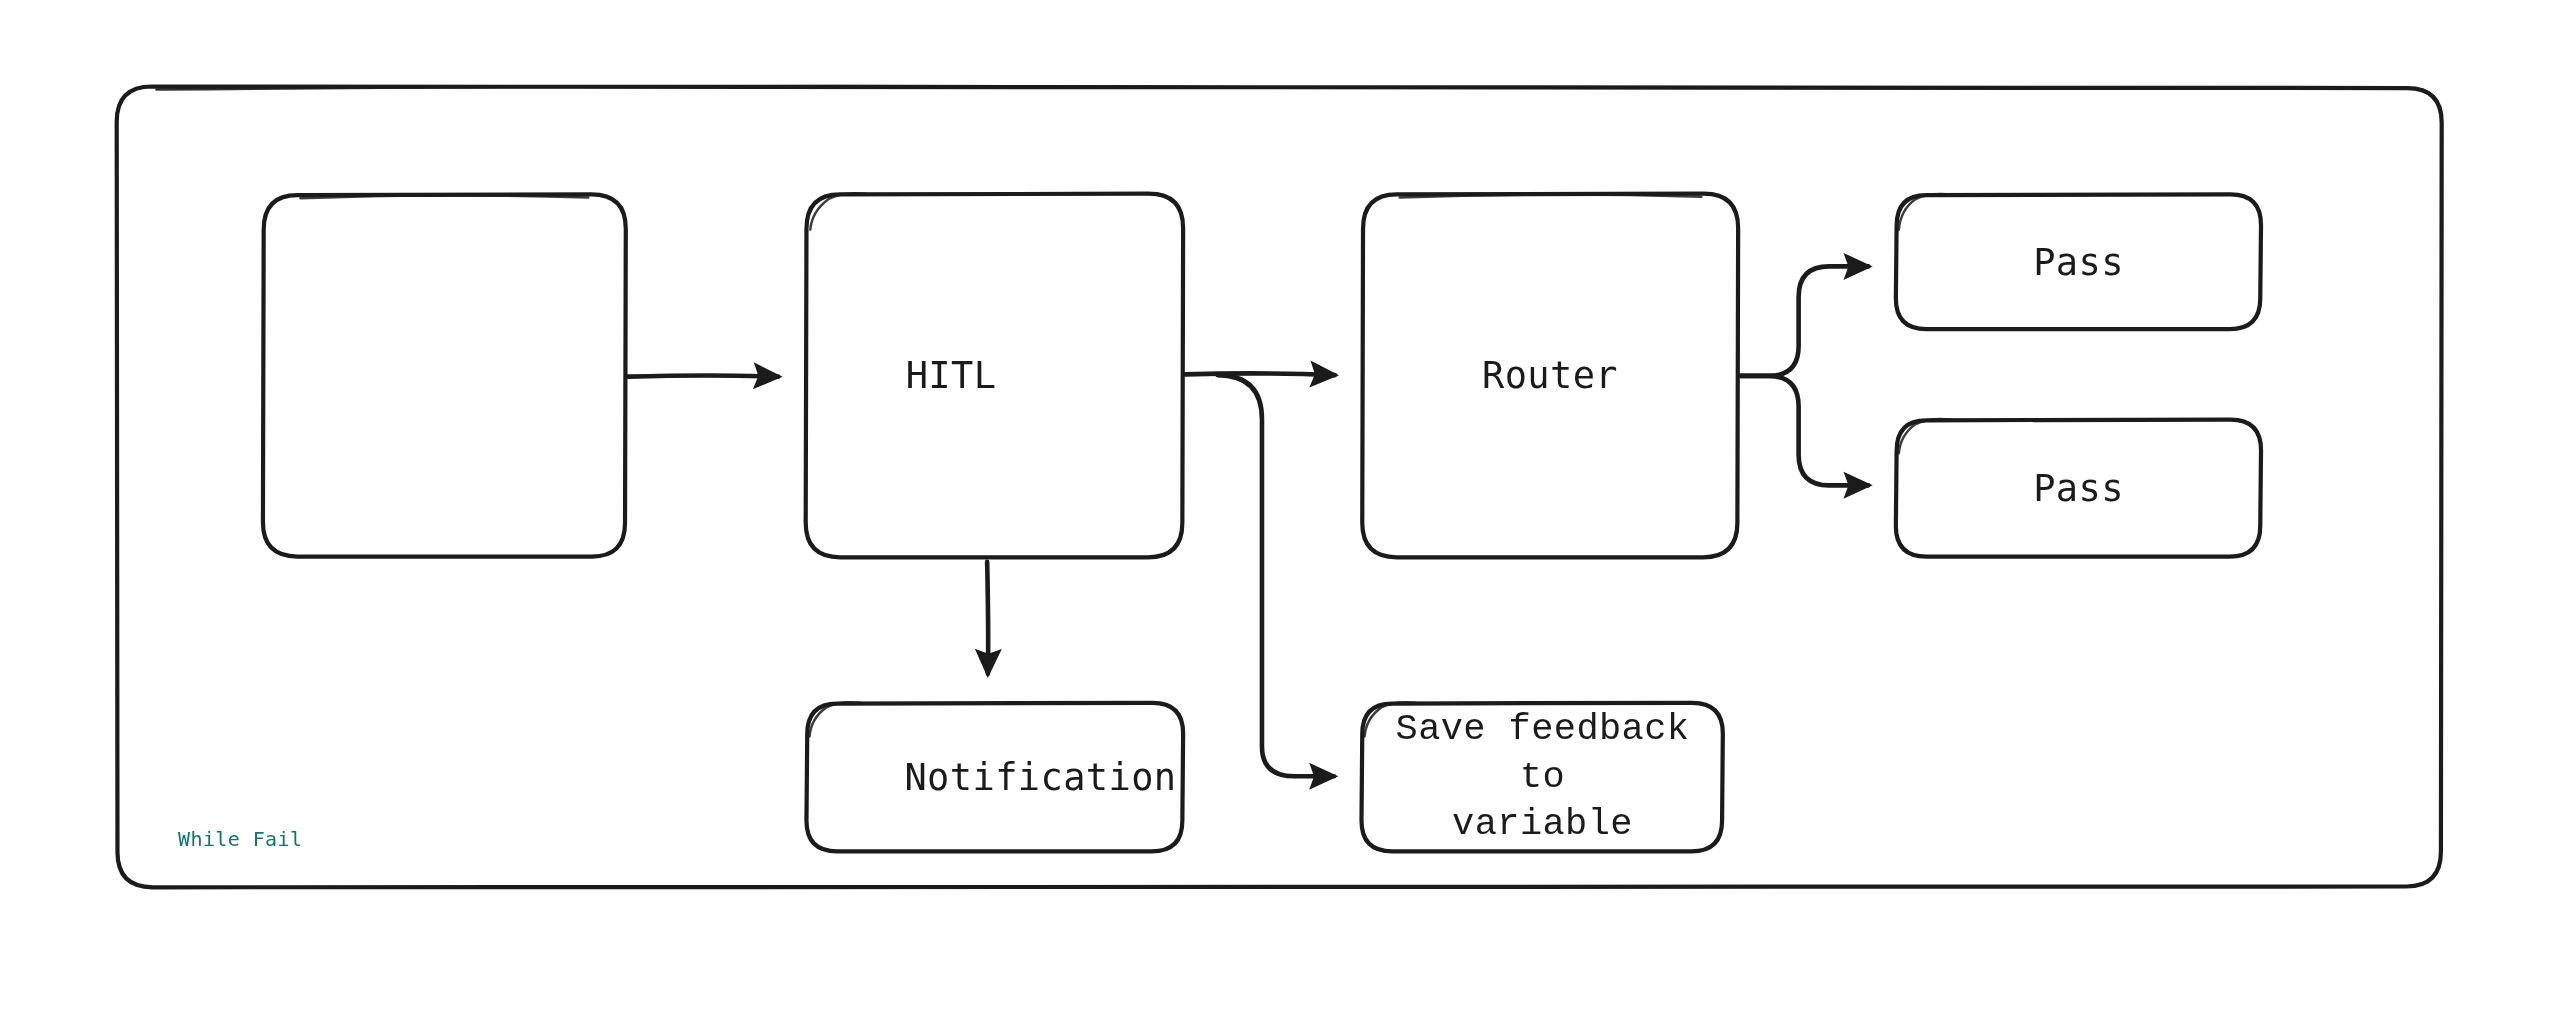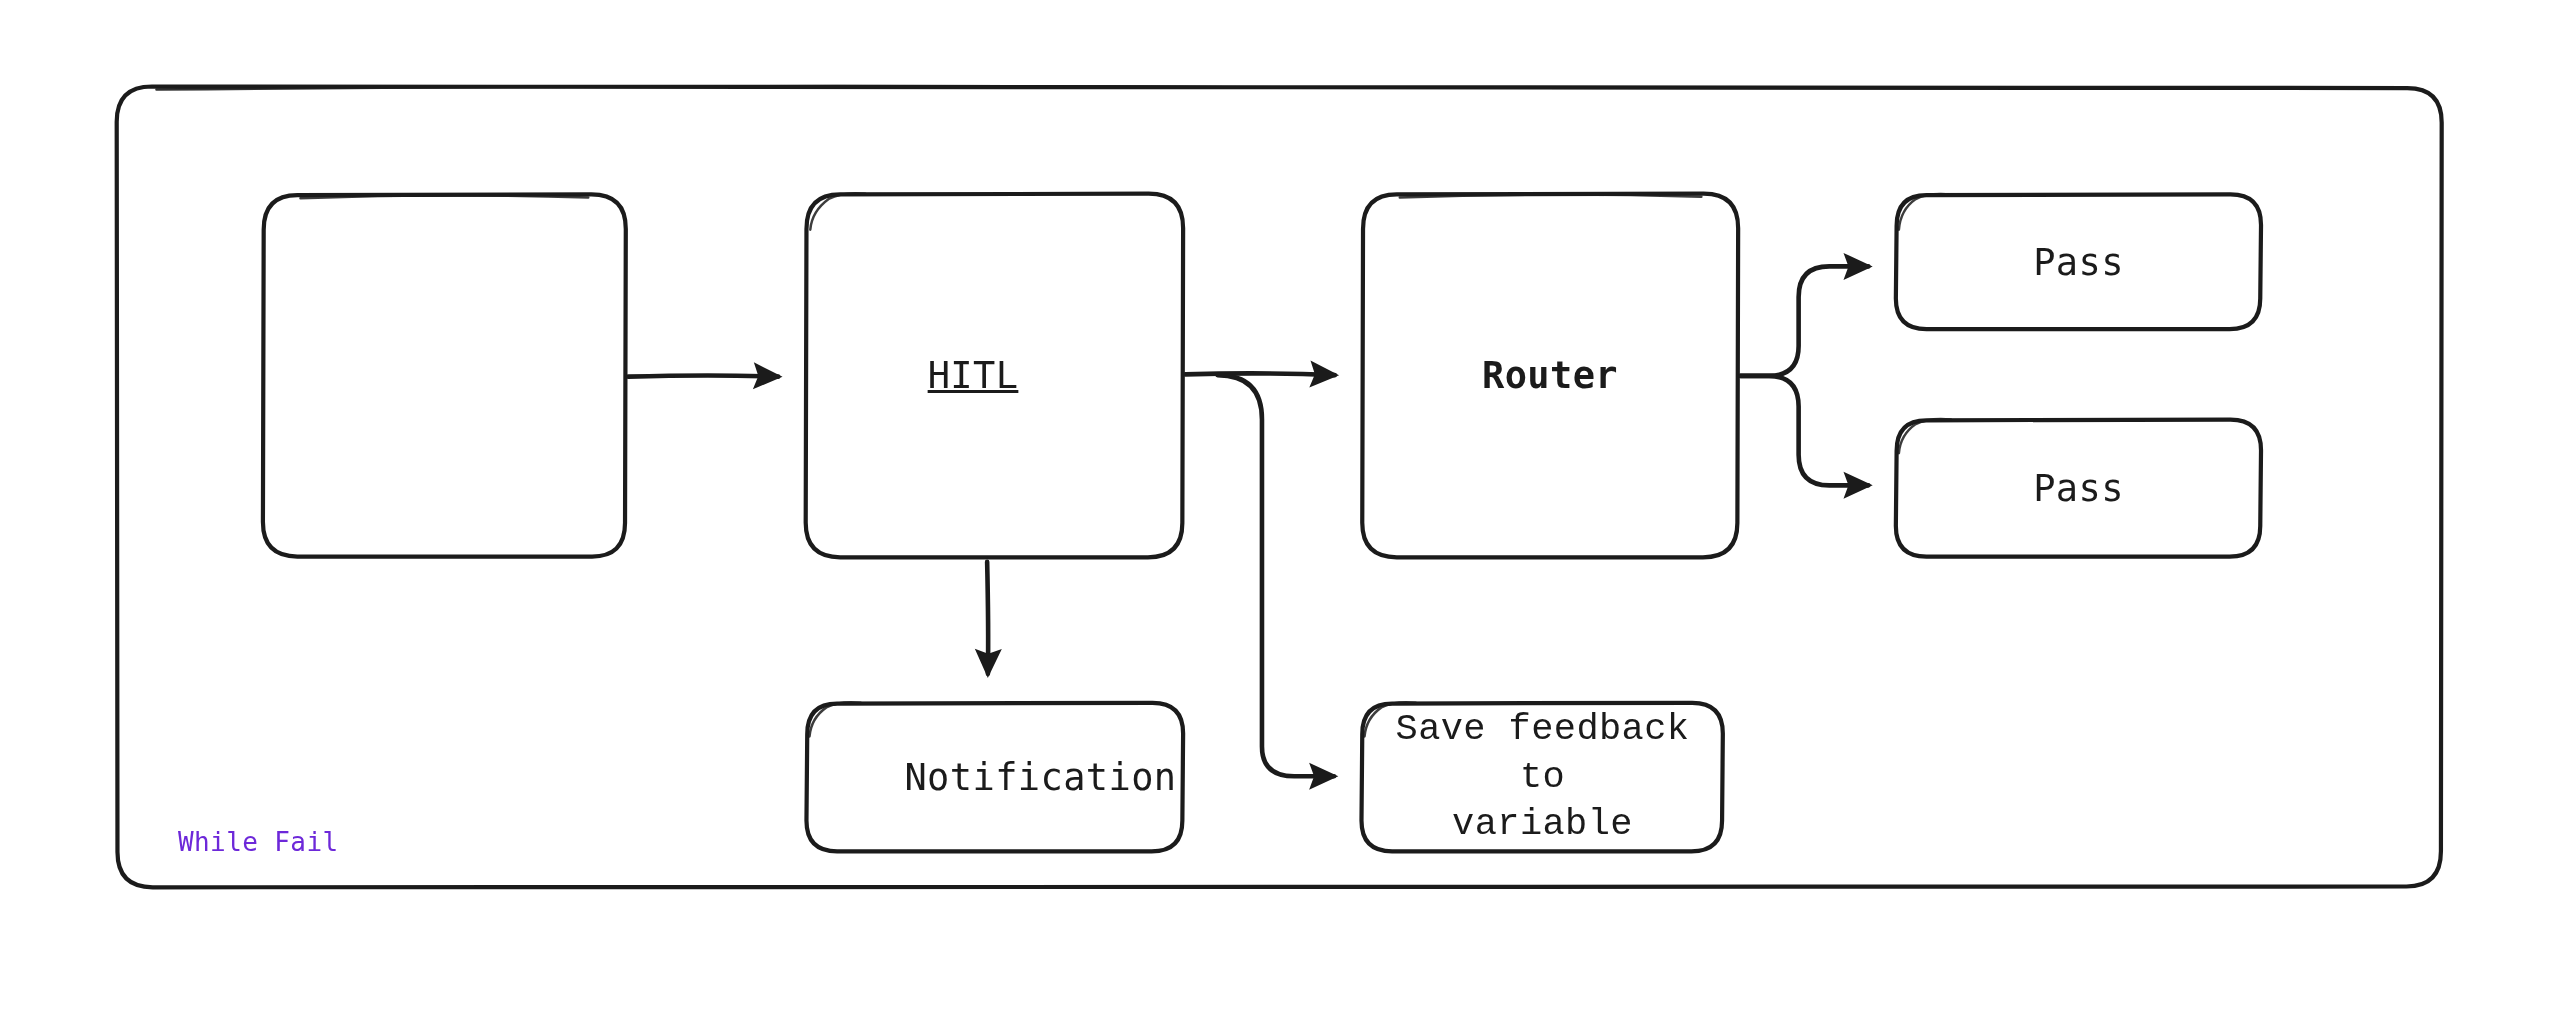--- a/index.html
+++ b/index.html
@@ -34,23 +34,23 @@
     color: #1b1b1b;
     font-family: "DejaVu Sans Mono", "Liberation Mono", monospace;
     font-size: 37px;
     line-height: 1.28;
     letter-spacing: 0.4px;
     white-space: pre-line;
     pointer-events: none;
   }
   .group-label {
     position: absolute;
-    color: #6d28d9;
+    color: #0f766e;
     font-family: "DejaVu Sans Mono", "Liberation Mono", monospace;
-    font-size: 26px;
+    font-size: 20px;
     letter-spacing: 0.4px;
     white-space: nowrap;
   }
   .node-hit {
     position: absolute;
     cursor: default;
   }
 </style>
 </head>
 <body>
@@ -131,23 +131,23 @@
     <g>
       <path d="M 2273 491 L 2310 491 Q 2349 491 2349 452 L 2349 388 Q 2349 348 2389 348 L 2440 348" fill="none" stroke="#1b1b1b" stroke-width="6" stroke-linecap="round" stroke-linejoin="round" marker-end="url(#arrowhead)"></path>
     </g>
 
     <g>
       <path d="M 2273 491 L 2310 491 Q 2349 491 2349 531 L 2349 594 Q 2349 634 2389 634 L 2440 634" fill="none" stroke="#1b1b1b" stroke-width="6" stroke-linecap="round" stroke-linejoin="round" marker-end="url(#arrowhead)"></path>
     </g>
   </svg>
 
 
-  <div class="node-label" style="left:784px; top:194px; width:378px; height:364px;text-decoration:underline;">HITL</div>
+  <div class="node-label" style="left:762px; top:194px; width:378px; height:364px;">HITL</div>
 
-  <div class="node-label" style="left:1362px; top:194px; width:376px; height:364px;font-weight:bold;">Router</div>
+  <div class="node-label" style="left:1362px; top:194px; width:376px; height:364px;">Router</div>
 
   <div class="node-label" style="left:1896px; top:195px; width:365px; height:135px;">Pass</div>
 
   <div class="node-label" style="left:1896px; top:420px; width:365px; height:137px;">Pass</div>
 
   <div class="node-label" style="left:852px; top:703px; width:377px; height:149px;">Notification</div>
 
   <div class="node-label" style="left:1362px; top:703px; width:361px; height:149px;font-family:Liberation Mono, monospace;">Save feedback to
 variable</div>
 

